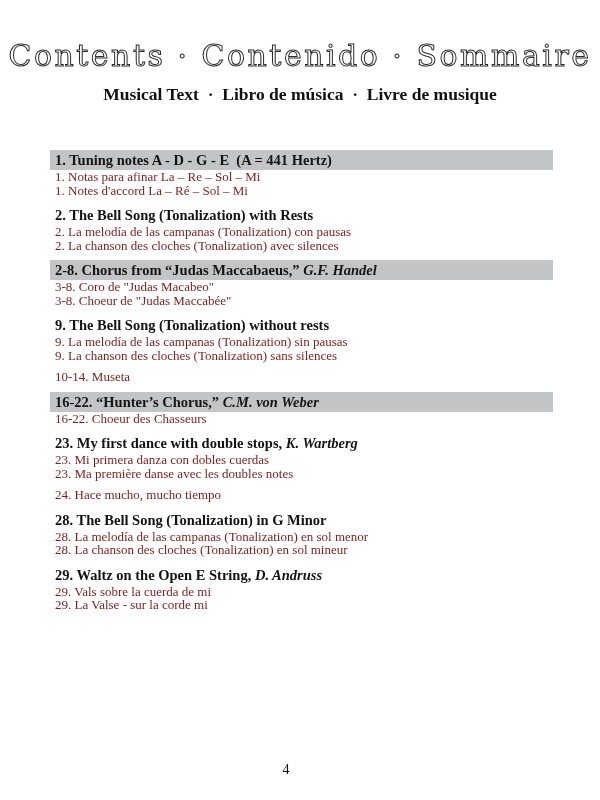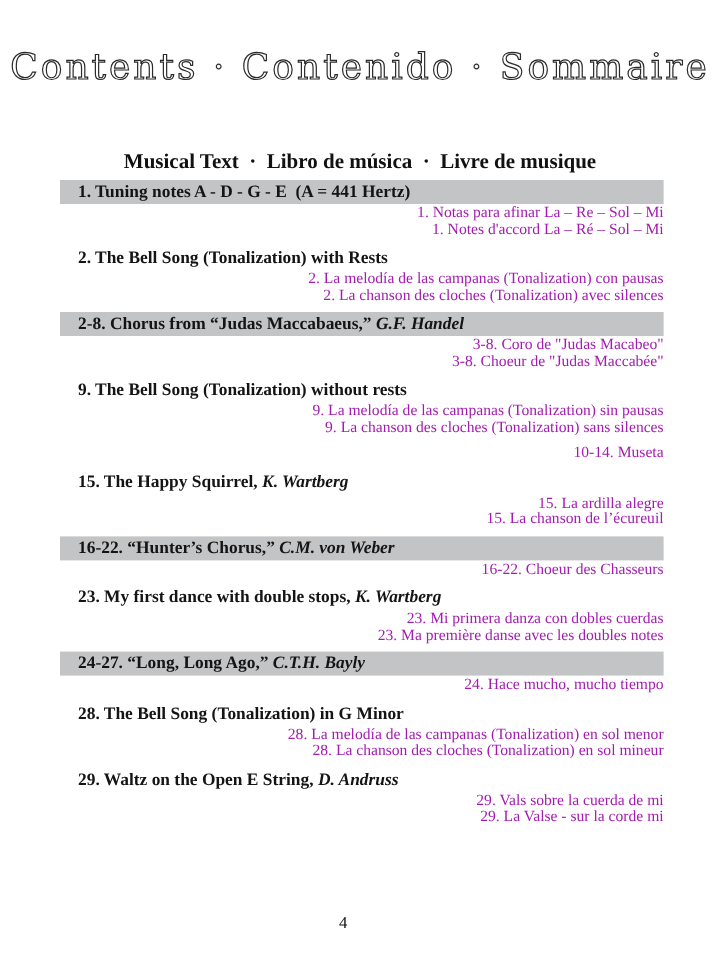--- a/index.html
+++ b/index.html
@@ -27,52 +27,50 @@
   .subtitle {
     position: absolute;
     top: 84px;
     left: 0;
     width: 600px;
     text-align: center;
     font-size: 17.5px;
     font-weight: bold;
     white-space: pre;
     color: #111111;
-    margin-top: 40px;
   }
   .toc-list {
     position: absolute;
     top: 150px;
     left: 50px;
     width: 503px;
   }
   .entry {
     margin-bottom: 8px;
   }
   .entry-heading {
     font-size: 14.5px;
     font-weight: bold;
     line-height: 20px;
-    padding-left: 15px;
+    padding-left: 5px;
     white-space: pre;
     color: #141414;
   }
   .entry-heading.highlight {
     background: #c3c4c5;
   }
   .entry-composer {
     font-style: italic;
   }
   .entry-line {
     font-size: 13px;
     line-height: 13.5px;
     padding-left: 5px;
     white-space: pre;
-    color: #a21caf;
-    text-align: right;
+    color: #7f1d1d;
   }
   .page-number {
     position: absolute;
     top: 762px;
     left: 0;
     width: 572px;
     text-align: center;
     font-size: 14px;
     color: #111111;
   }
@@ -110,39 +108,33 @@
   <div class="entry">
     <div class="entry-heading"><span class="entry-title">9. The Bell Song (Tonalization) without rests</span><span class="entry-composer"></span></div>
     <div class="entry-line">9. La melodía de las campanas (Tonalization) sin pausas</div>
     <div class="entry-line">9. La chanson des cloches (Tonalization) sans silences</div>
   </div>
 
   <div class="entry">
     <div class="entry-line">10-14. Museta</div>
   </div>
 
-  <div class="entry">
-    <div class="entry-heading"><span class="entry-title">15. The Happy Squirrel, </span><span class="entry-composer">K. Wartberg</span></div>
-    <div class="entry-line">15. La ardilla alegre</div>
-    <div class="entry-line">15. La chanson de l’écureuil</div>
-  </div>
 
   <div class="entry">
     <div class="entry-heading highlight"><span class="entry-title">16-22. “Hunter’s Chorus,” </span><span class="entry-composer">C.M. von Weber</span></div>
     <div class="entry-line">16-22. Choeur des Chasseurs</div>
   </div>
 
   <div class="entry">
     <div class="entry-heading"><span class="entry-title">23. My first dance with double stops, </span><span class="entry-composer">K. Wartberg</span></div>
     <div class="entry-line">23. Mi primera danza con dobles cuerdas</div>
     <div class="entry-line">23. Ma première danse avec les doubles notes</div>
   </div>
 
   <div class="entry">
-    <div class="entry-heading highlight"><span class="entry-title">24-27. “Long, Long Ago,” </span><span class="entry-composer">C.T.H. Bayly</span></div>
     <div class="entry-line">24. Hace mucho, mucho tiempo</div>
   </div>
 
   <div class="entry">
     <div class="entry-heading"><span class="entry-title">28. The Bell Song (Tonalization) in G Minor</span><span class="entry-composer"></span></div>
     <div class="entry-line">28. La melodía de las campanas (Tonalization) en sol menor</div>
     <div class="entry-line">28. La chanson des cloches (Tonalization) en sol mineur</div>
   </div>
 
   <div class="entry">

